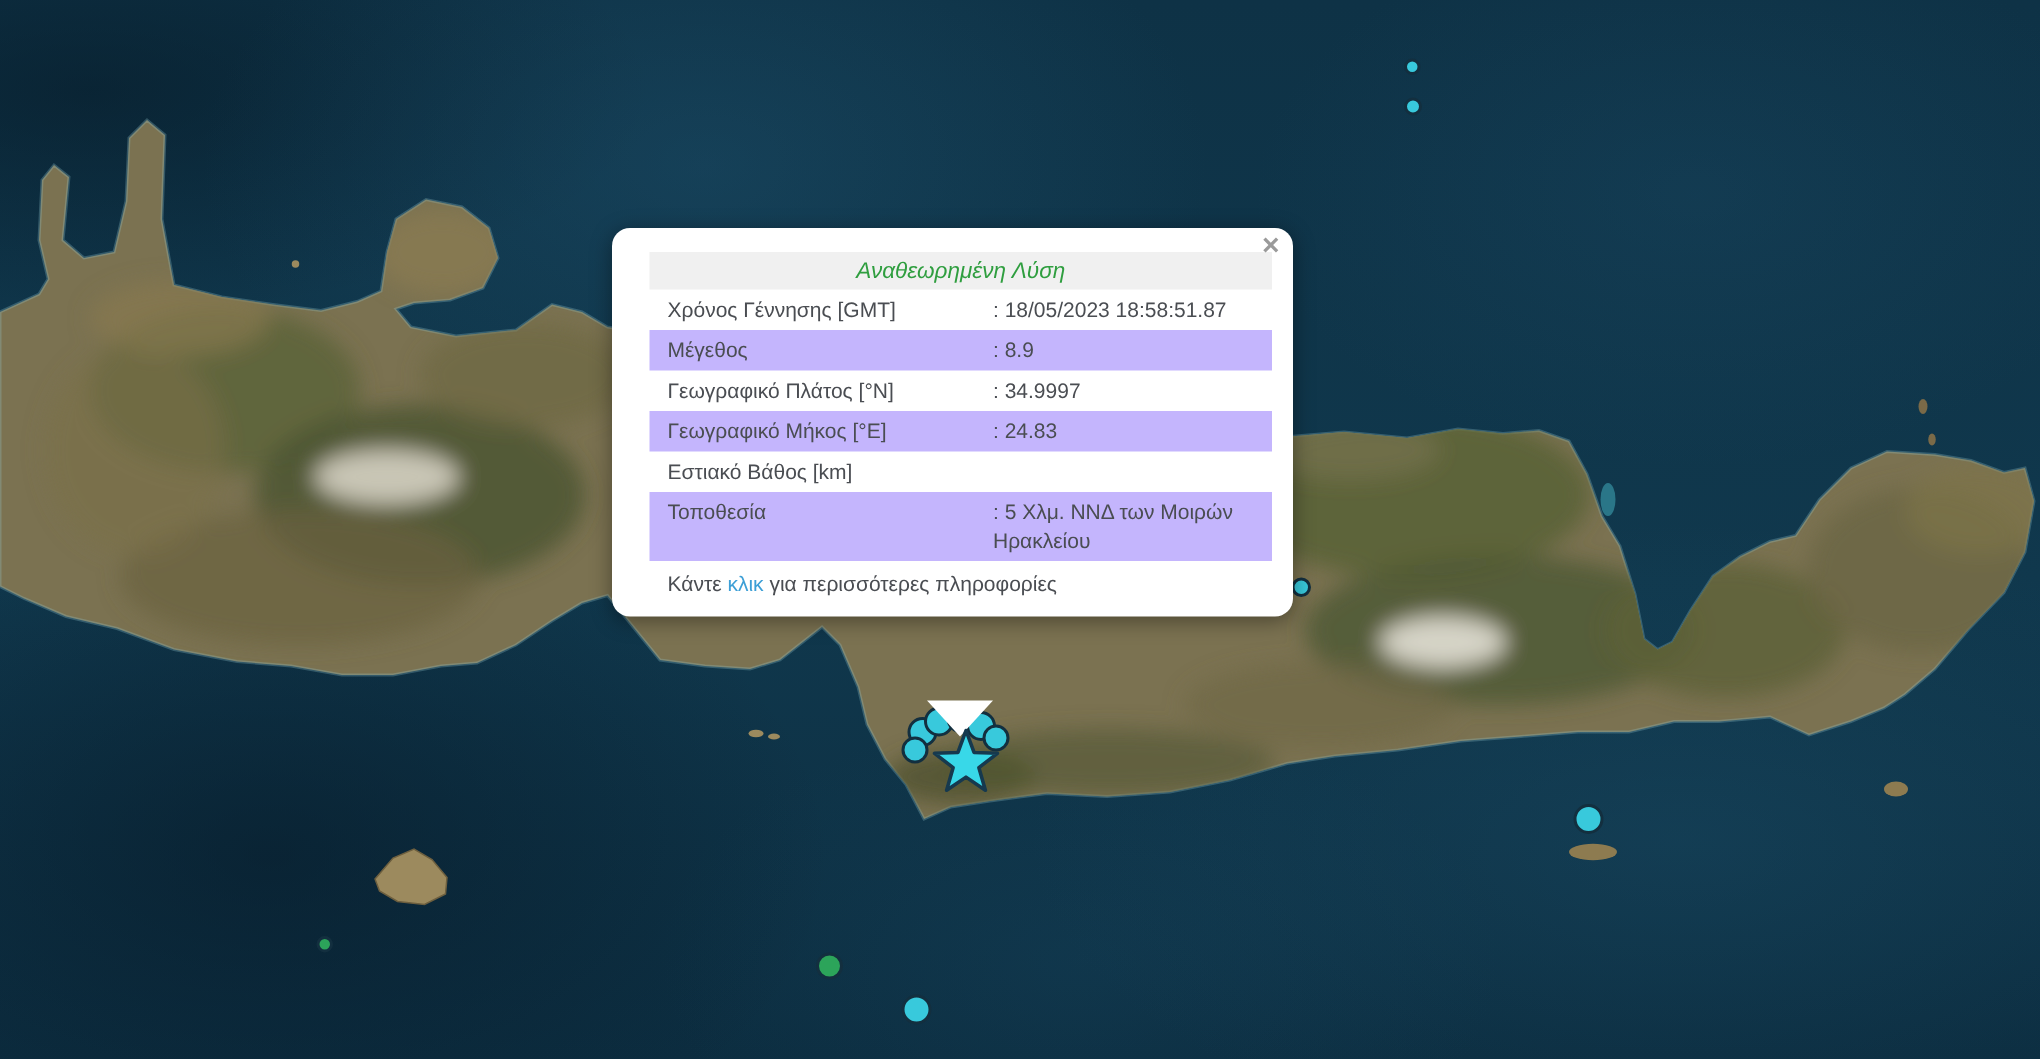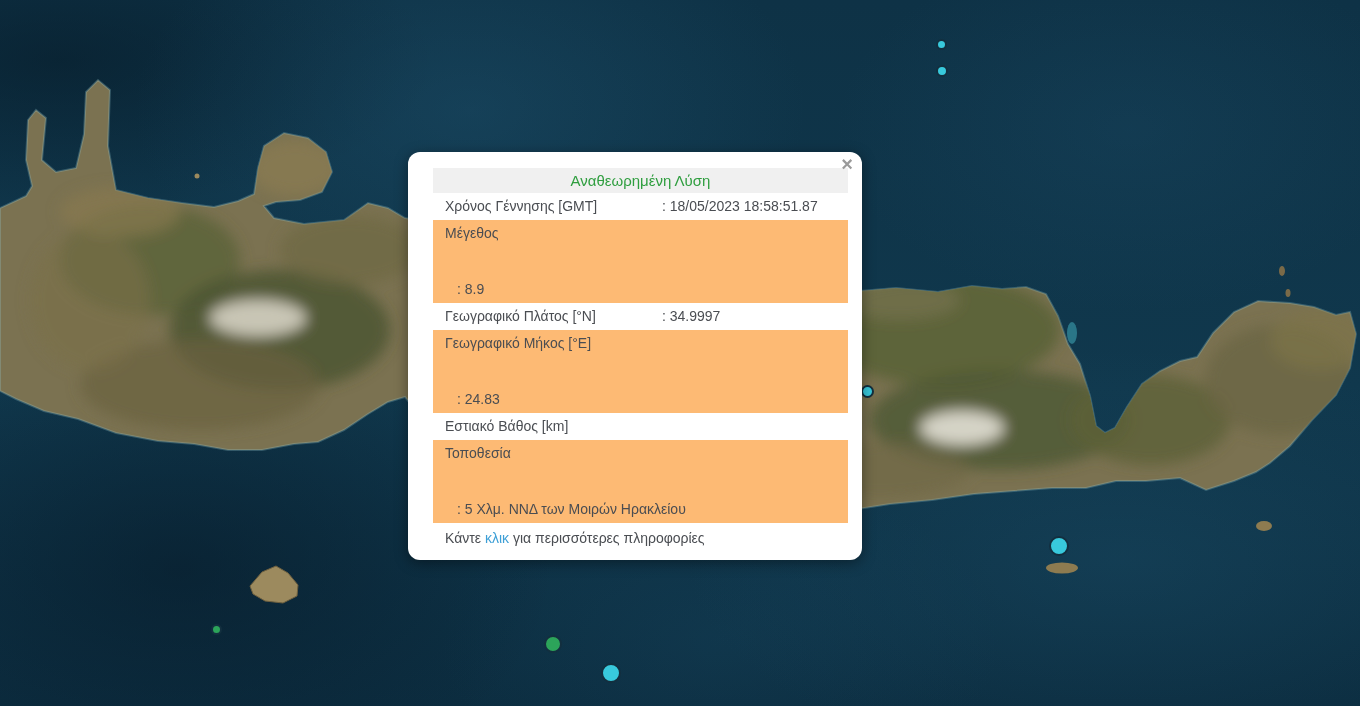--- a/index.html
+++ b/index.html
@@ -32,24 +32,24 @@
     color:#4a4d52;font-size:14px;
   }
   .popup-close{
     position:absolute;top:1px;right:9px;font-size:20px;font-weight:bold;
     color:#9a9a9a;cursor:pointer;line-height:22px;background:none;border:none;
     font-family:"Liberation Sans", sans-serif;padding:0;
   }
   .popup-body{margin:16px 14px 12px 25px;}
   .ptitle{
     background:#f0f0f0;color:#2f9e3f;text-align:center;
-    font-size:15px;padding:4px 0;
+    font-size:15px;padding:4px 0;font-style:italic;
   }
   .prow{display:flex;align-items:flex-start;padding:4px 0 4px 12px;gap:37px;}
-  .prow.shaded{background:#fdba74;flex-direction:column;}
+  .prow.shaded{background:#c4b5fd;}
   .prow .lbl{width:168px;line-height:19px;flex:none;}
   .prow .val{margin-left:12px;flex:1;line-height:19px;}
   .pfooter{margin-top:6px;padding-left:12px;line-height:19px;}
   .pfooter a{color:#3d9fd6;text-decoration:none;cursor:pointer;margin-top:41px;}
 </style>
 </head>
 <body>
 
 <div class="map">
 

